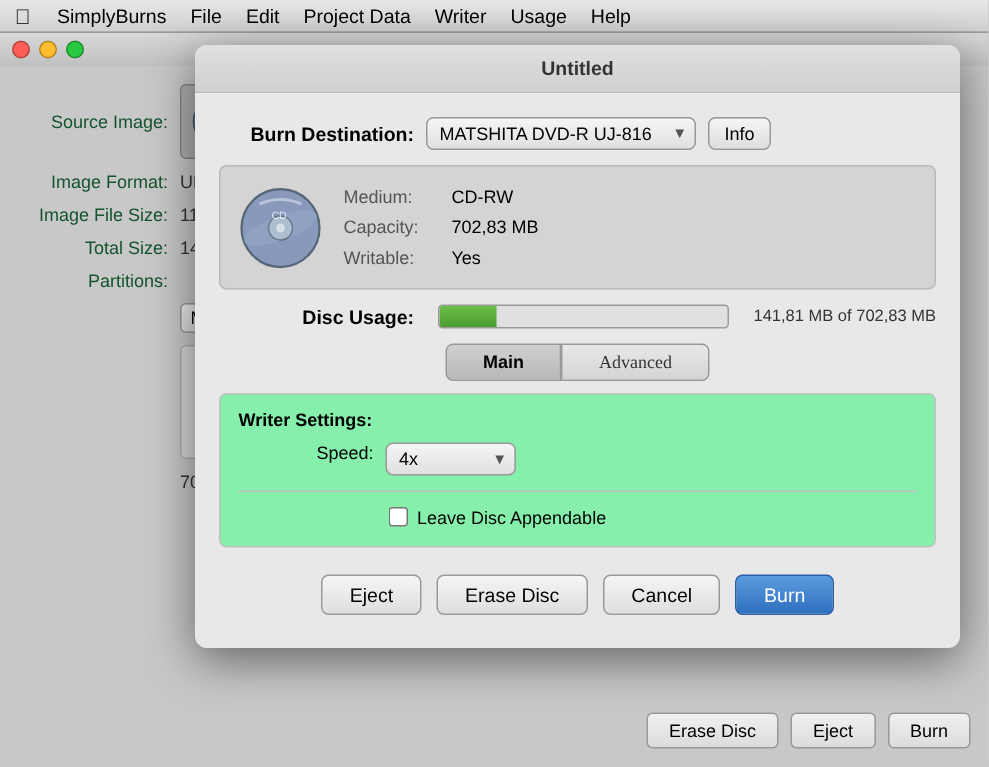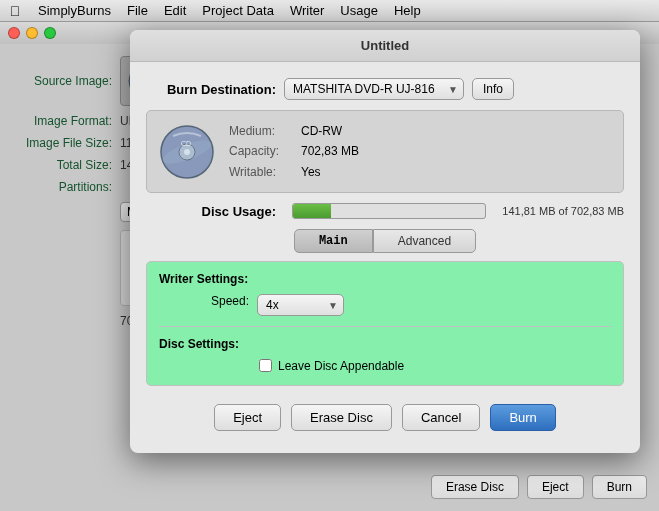--- a/index.html
+++ b/index.html
@@ -285,25 +285,25 @@
       padding: 4px 24px;
       font-size: 12px;
       border: 1px solid #999;
       cursor: pointer;
       background: linear-gradient(to bottom, #e8e8e8, #d4d4d4);
       color: #333;
     }
 
     .tab:first-child {
       border-radius: 5px 0 0 5px;
-      font-family: Liberation Mono, monospace;
     }
 
     .tab:last-child {
       border-radius: 0 5px 5px 0;
+      font-family: Liberation Serif, serif;
     }
 
     .tab.active {
       background: linear-gradient(to bottom, #d0d0d0, #b8b8b8);
       color: #000;
       font-weight: bold;
     }
 
     
     .settings-panel {
@@ -543,21 +543,20 @@
             <option selected="">4x</option>
             <option>8x</option>
             <option>Maximum</option>
           </select>
           <span class="select-arrow">▼</span>
         </div>
       </div>
 
       <div class="divider"></div>
 
-      <div class="disc-settings-title">Disc Settings:</div>
       <div class="checkbox-row">
         <input type="checkbox" id="appendable-cb" style="">
         <label class="checkbox-label" for="appendable-cb">Leave Disc Appendable</label>
       </div>
     </div>
 
     <div class="modal-buttons">
       <button class="modal-btn">Eject</button>
       <button class="modal-btn">Erase Disc</button>
       <button class="modal-btn">Cancel</button>

